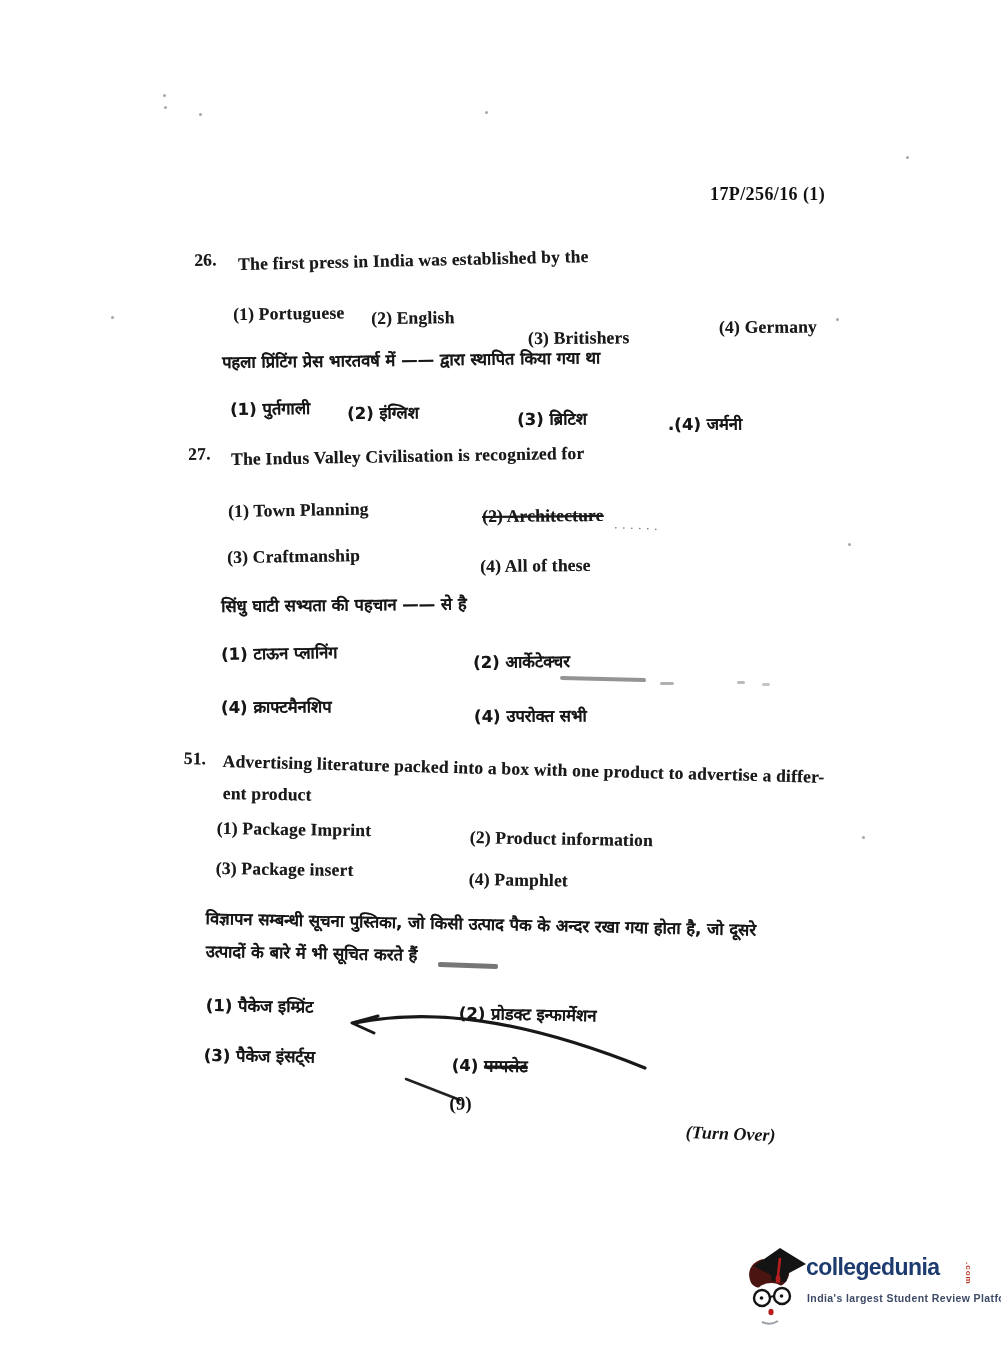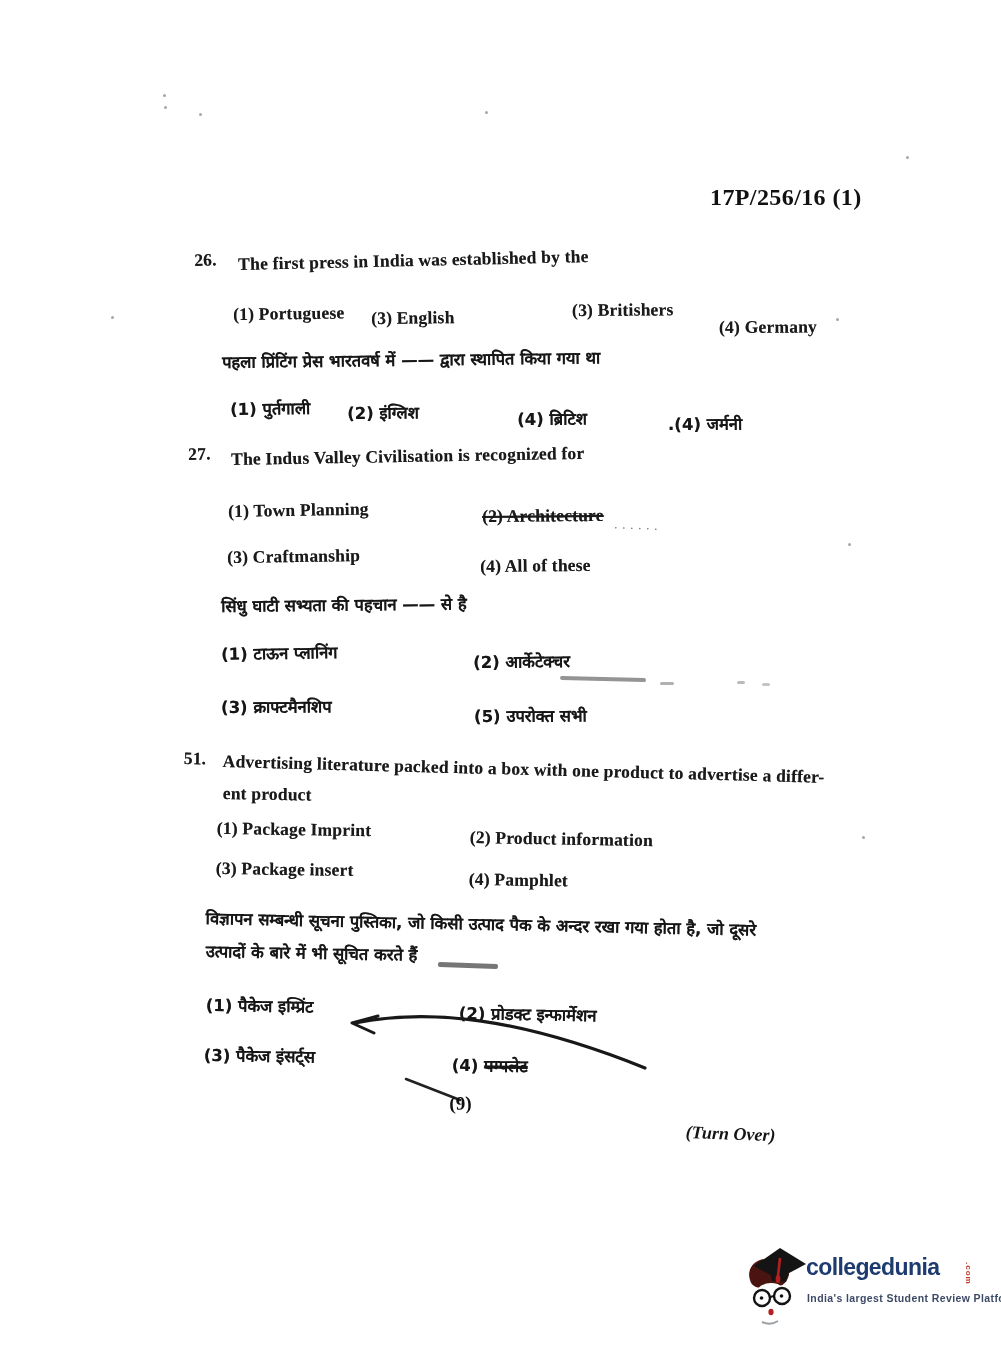--- a/index.html
+++ b/index.html
@@ -24,21 +24,21 @@
     text-shadow:0 0 .5px rgba(20,20,20,.5);
   }
   .boldopt{font-weight:700;}
   .partial-strike{text-decoration:line-through;text-decoration-thickness:1.5px;}
   .faint{color:#6f6f6f;text-shadow:none;font-weight:400;}
   .smudge{position:absolute;background:#3c3c3c;border-radius:2px;opacity:.55;}
   .speck{position:absolute;width:3px;height:3px;border-radius:50%;background:#777;opacity:.65;}
   .overlay{position:absolute;left:0;top:0;pointer-events:none;}
   .pageno{font-size:19px;font-weight:700;color:#111;}
   .turnover{font-size:18px;font-weight:700;font-style:italic;color:#141414;}
-  .header-code{font-size:24px;font-weight:700;color:#111;letter-spacing:.4px;}
+  .header-code{font-size:18px;font-weight:700;color:#111;letter-spacing:.4px;}
   
   .brand{
     font-family:Liberation Sans, sans-serif;
     font-weight:700;font-size:23px;letter-spacing:-.6px;
   }
   .brand-suffix{
     position:absolute;
     font-family:"Liberation Sans","DejaVu Sans",sans-serif;
     font-weight:700;font-size:8px;letter-spacing:1px;
     writing-mode:vertical-rl;
@@ -62,46 +62,46 @@
   <div class="speck" style="left:836px;top:318px;"></div>
   <div class="speck" style="left:848px;top:543px;"></div>
   <div class="speck" style="left:862px;top:836px;"></div>
 
   <div class="abs header-code" style="left:710px;top:184px;">17P/256/16 (1)</div>
 
   <div class="abs en qnum" style="left:194px;top:250px;transform:rotate(-1.4deg);">26.</div>
   <div class="abs en" style="left:238px;top:254px;transform:rotate(-1.3deg);">The first press in India was established by the</div>
 
   <div class="abs en" style="left:233px;top:304px;transform:rotate(-.8deg);">(1) Portuguese</div>
-  <div class="abs en" style="left:371px;top:308px;transform:rotate(-.6deg);">(3) English</div>
-  <div class="abs en" style="left:528px;top:300px;transform:rotate(-.4deg);margin-left:44px;">(3) Britishers</div>
+  <div class="abs en" style="left:371px;top:308px;transform:rotate(-.6deg);">(2) English</div>
+  <div class="abs en" style="left:528px;top:328px;transform:rotate(-.4deg);">(3) Britishers</div>
   <div class="abs en" style="left:687px;top:317px;transform:rotate(-.3deg);margin-left:32px;">(4) Germany</div>
 
   <div class="abs hi" style="left:222px;top:350px;transform:rotate(-.7deg);">पहला प्रिंटिंग प्रेस भारतवर्ष में —— द्वारा स्थापित किया गया था</div>
 
   <div class="abs hi" style="left:230px;top:397px;transform:rotate(-.8deg);">(1) पुर्तगाली</div>
   <div class="abs hi" style="left:347px;top:401px;transform:rotate(-.5deg);">(2) इंग्लिश</div>
-  <div class="abs hi" style="left:517px;top:407px;transform:rotate(-.4deg);">(4) ब्रिटिश</div>
+  <div class="abs hi" style="left:517px;top:407px;transform:rotate(-.4deg);">(3) ब्रिटिश</div>
   <div class="abs hi" style="left:668px;top:412px;transform:rotate(-.3deg);text-align:right;">.(4) जर्मनी</div>
 
   <div class="abs en qnum" style="left:188px;top:444px;transform:rotate(-1.2deg);">27.</div>
   <div class="abs en" style="left:231px;top:449px;transform:rotate(-1deg);">The Indus Valley Civilisation is recognized for</div>
 
   <div class="abs en" style="left:228px;top:501px;transform:rotate(-1deg);">(1) Town Planning</div>
   <div class="abs en boldopt partial-strike" style="left:482px;top:506px;transform:rotate(-.5deg);">(2) Architecture</div>
   <div class="abs en faint" style="left:614px;top:520px;font-size:13px;transform:rotate(2deg);">· · · · · ·</div>
   <div class="abs en" style="left:227px;top:547px;transform:rotate(-.8deg);">(3) Craftmanship</div>
   <div class="abs en" style="left:480px;top:556px;transform:rotate(-.6deg);">(4) All of these</div>
 
   <div class="abs hi" style="left:221px;top:594px;transform:rotate(-.6deg);">सिंधु घाटी सभ्यता की पहचान —— से है</div>
 
   <div class="abs hi" style="left:221px;top:642px;transform:rotate(-1deg);">(1) टाऊन प्लानिंग</div>
   <div class="abs hi" style="left:473px;top:650px;transform:rotate(-.6deg);">(2) आर्केटेक्चर</div>
-  <div class="abs hi" style="left:221px;top:695px;transform:rotate(-.3deg);">(3) क्राफ्टमैनशिप</div>
-  <div class="abs hi" style="left:474px;top:704px;transform:rotate(-.3deg);">(5) उपरोक्त सभी</div>
+  <div class="abs hi" style="left:221px;top:695px;transform:rotate(-.3deg);">(4) क्राफ्टमैनशिप</div>
+  <div class="abs hi" style="left:474px;top:704px;transform:rotate(-.3deg);">(4) उपरोक्त सभी</div>
 
   <div class="smudge" style="left:560px;top:677px;width:86px;height:4px;transform:rotate(1.5deg);"></div>
   <div class="smudge" style="left:660px;top:682px;width:14px;height:3px;opacity:.4;"></div>
   <div class="smudge" style="left:737px;top:681px;width:8px;height:3px;opacity:.35;"></div>
   <div class="smudge" style="left:762px;top:683px;width:8px;height:3px;opacity:.3;"></div>
 
   <div class="abs en qnum" style="left:184px;top:748px;transform:rotate(1deg);">51.</div>
   <div class="abs en" style="left:223px;top:751px;transform:rotate(1.5deg);">Advertising literature packed into a box with one product to advertise a differ-</div>
   <div class="abs en" style="left:223px;top:783px;transform:rotate(1deg);">ent product</div>
 

